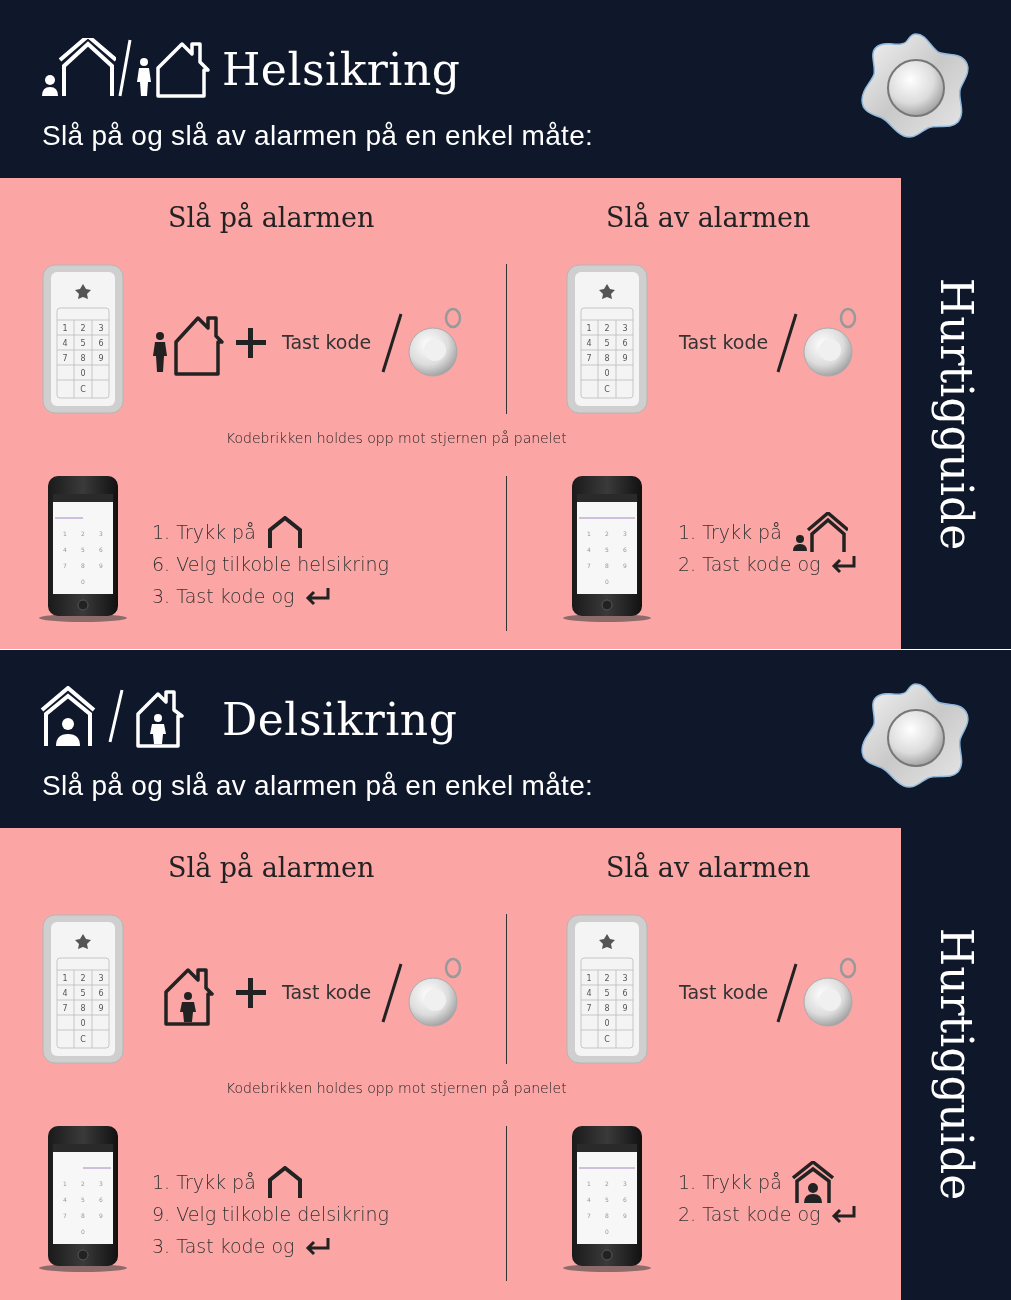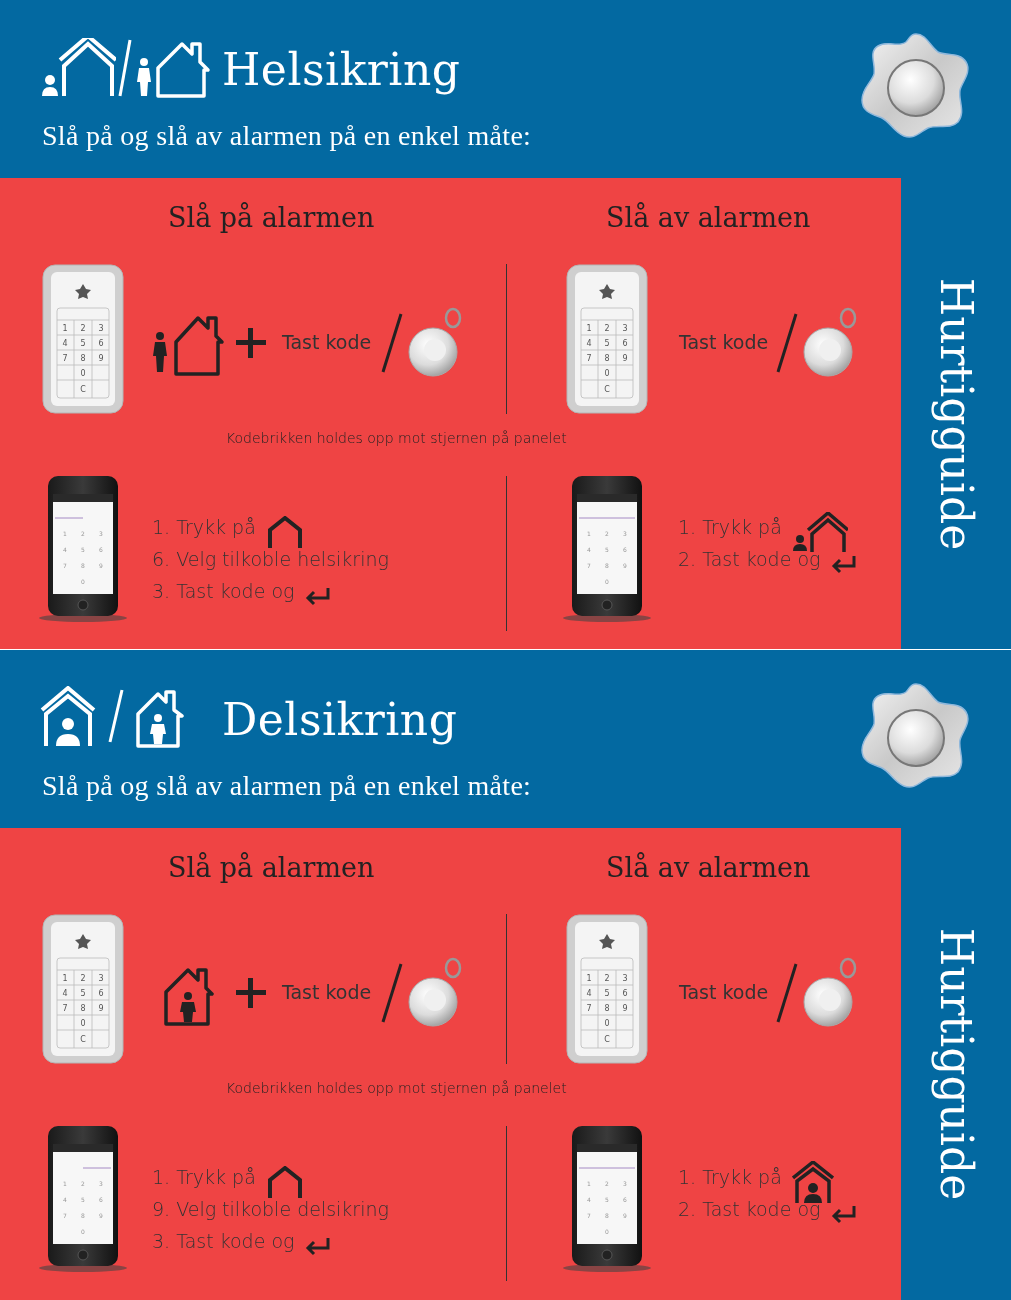--- a/index.html
+++ b/index.html
@@ -1,49 +1,49 @@
 <!DOCTYPE html>
 <html><head>
 <meta charset="utf-8">
 <style>
   * { box-sizing: border-box; margin: 0; padding: 0; }
   html, body { width: 1011px; height: 1300px; background: #ffffff; overflow: hidden; }
   body { position: relative; font-family: "DejaVu Sans", sans-serif; color: #222; }
 
-  .blue { background: #0369a1; }
+  .blue { background: #0f172a; }
 
   
   .section { position: absolute; left: 0; width: 1011px; }
   .sec1 { top: 0; height: 649px; }
   .sec2 { top: 650px; height: 650px; }
 
   .banner { position: absolute; left: 0; top: 0; width: 1011px; height: 178px; }
   .sec2 .banner { height: 212px; }
 
   .banner-icons { position: absolute; left: 40px; top: 36px; height: 62px; display: flex; align-items: flex-end; gap: 2px; }
   .banner-title {
     position: absolute; left: 222px; top: 44px;
     font-family: "DejaVu Serif", serif; font-size: 44px; color: #ffffff; letter-spacing: 0.5px;
     font-weight: normal;
   }
   .banner-sub {
     position: absolute; left: 42px; top: 120px;
-    font-family: Liberation Serif, serif; font-size: 28px; color: #ffffff; font-weight: 300; letter-spacing: 0.3px;
+    font-family: Liberation Sans, sans-serif; font-size: 28px; color: #ffffff; font-weight: 300; letter-spacing: 0.3px;
   }
   .star-btn { position: absolute; left: 860px; top: 30px; width: 112px; height: 112px; }
 
   .side-strip { position: absolute; left: 901px; top: 178px; width: 110px; height: 471px; }
   .sec2 .side-strip { height: 472px; }
   .side-label {
     position: absolute; left: 55px; top: 50%;
     transform: translate(-50%, -50%) rotate(90deg);
     font-family: "DejaVu Serif", serif; font-size: 44px; color: #ffffff; white-space: nowrap;
   }
 
-  .panel { position: absolute; left: 0; top: 178px; width: 901px; height: 471px; background: #ef4444; padding-left: 27px; }
+  .panel { position: absolute; left: 0; top: 178px; width: 901px; height: 471px; background: #fca5a5; padding-left: 27px; }
   .sec2 .panel { height: 472px; }
 
   .col-title {
     position: absolute; top: 24px; font-family: "DejaVu Serif", serif; font-size: 27px; color: #222; font-weight: normal;
   }
   .col-on { left: 168px; }
   .col-off { left: 606px; }
 
   .divider { position: absolute; width: 1px; background: #333; }
   .div-top { left: 506px; top: 86px; height: 150px; }
@@ -72,21 +72,21 @@
     position: absolute; left: 226px; top: 252px; font-size: 14px; color: #222; font-family: "DejaVu Sans", sans-serif; font-weight: 300;
   }
 
   .phone { position: absolute; width: 90px; height: 150px; }
   .ph-on { left: 38px; top: 296px; }
   .ph-off { left: 562px; top: 296px; }
 
   .steps { position: absolute; font-size: 19px; color: #333; font-family: "DejaVu Sans", sans-serif; font-weight: 300; }
   .steps-on { left: 152px; top: 338px; }
   .steps-off { left: 678px; top: 338px; }
-  .step { display: flex; height: 32px; white-space: nowrap; }
+  .step { display: flex; align-items: center; height: 32px; white-space: nowrap; }
   .step .ico { margin-left: 10px; display: inline-flex; align-items: center; }
 </style>
 </head>
 <body>
 
 <svg width="0" height="0" style="position:absolute">
   <defs>
     <linearGradient id="silver" x1="0" y1="0" x2="1" y2="1">
       <stop offset="0" stop-color="#f4f4f4"></stop>
       <stop offset="0.5" stop-color="#c9c9c9"></stop>

